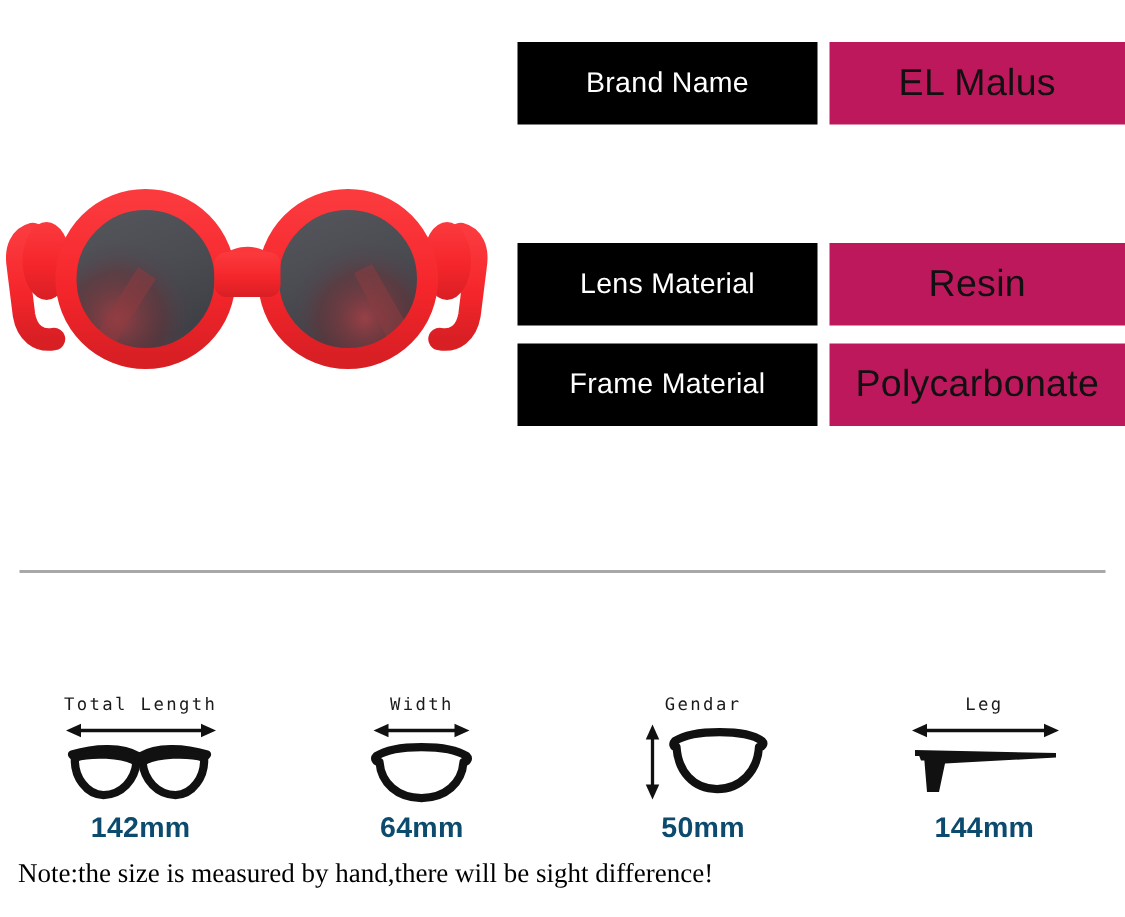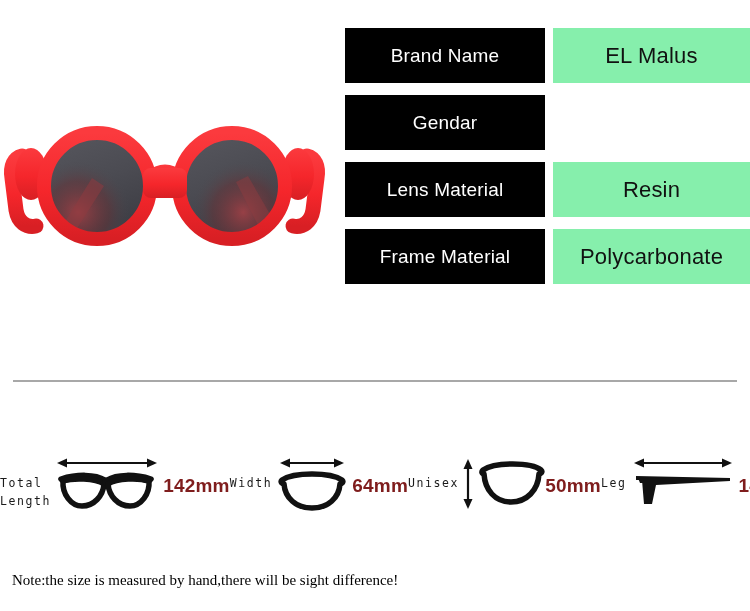--- a/index.html
+++ b/index.html
@@ -53,26 +53,26 @@
     color: #ffffff;
     display: flex;
     align-items: center;
     justify-content: center;
     font-size: 19px;
     letter-spacing: .2px;
   }
   .spec-gap { width: 8px; }
   .spec-value {
     flex: 1;
-    background: #86efac;
+    background: #be185d;
     color: #111111;
     display: flex;
     align-items: center;
     justify-content: center;
-    font-size: 22px;
+    font-size: 25px;
     letter-spacing: .2px;
   }
 
   
   #divider {
     position: absolute;
     left: 13px;
     top: 380px;
     width: 724px;
     height: 2px;
@@ -84,51 +84,53 @@
     position: absolute;
     left: 0;
     top: 425px;
     width: 750px;
     height: 115px;
     display: flex;
   }
   .dim-cell {
     flex: 1;
     display: flex;
-    align-items: center;
+    flex-direction: column;
+    align-items: center;
+    margin-top: 35px;
   }
   .dim-title {
     font-family: "DejaVu Sans Mono", "Liberation Mono", monospace;
     font-size: 11.5px;
     letter-spacing: 1.6px;
     color: #1a1a1a;
     height: 18px;
     line-height: 18px;
   }
   .dim-icon {
     height: 58px;
     display: flex;
     align-items: center;
     justify-content: center;
   }
   .dim-value {
     font-size: 19px;
     font-weight: 600;
-    color: #7f1d1d;
+    color: #0c4a6e;
     margin-top: 6px;
     letter-spacing: .2px;
   }
 
   
   #footer-note {
     position: absolute;
     left: 12px;
     top: 572px;
     font-family: "Liberation Serif", "DejaVu Serif", serif;
-    font-size: 15px;
+    font-size: 18px;
     color: #000000;
     white-space: nowrap;
   }
 </style>
 </head>
 <body>
 
 <div id="top-section">
 
   <div id="product-photo">
@@ -189,21 +191,20 @@
 
   <div id="spec-table">
 
     <div class="spec-row">
       <div class="spec-label">Brand Name</div>
       <div class="spec-gap"></div>
       <div class="spec-value">EL Malus</div>
     </div>
 
     <div class="spec-row">
-      <div class="spec-label">Gendar</div>
       <div class="spec-gap"></div>
     </div>
 
     <div class="spec-row">
       <div class="spec-label">Lens Material</div>
       <div class="spec-gap"></div>
       <div class="spec-value">Resin</div>
     </div>
 
     <div class="spec-row">
@@ -253,21 +254,21 @@
         <polygon points="72,9 62,4.5 62,13.5" fill="#111"></polygon>
         <path d="M10 26 C 22 18, 58 18, 70 26 C 72 28, 70 30, 68 30
                  C 67 44, 56 54, 40 54 C 24 54, 13 44, 12 30
                  C 10 30, 8 28, 10 26 Z" fill="none" stroke="#111" stroke-width="5.5" stroke-linejoin="round"></path>
       </svg>
     </div>
     <div class="dim-value">64mm</div>
   </div>
 
   <div class="dim-cell">
-    <div class="dim-title">Unisex</div>
+    <div class="dim-title">Gendar</div>
     <div class="dim-icon">
       <svg width="86" height="58" viewBox="0 0 86 58" xmlns="http://www.w3.org/2000/svg">
         <line x1="9" y1="12" x2="9" y2="48" stroke="#111" stroke-width="2.2"></line>
         <polygon points="9,5 4.5,15 13.5,15" fill="#111"></polygon>
         <polygon points="9,55 4.5,45 13.5,45" fill="#111"></polygon>
         <path d="M24 16 C 36 8, 72 8, 82 16 C 84 18, 82 20, 80 20
                  C 79 36, 68 48, 52 48 C 36 48, 26 36, 25 20
                  C 23 20, 22 18, 24 16 Z" fill="none" stroke="#111" stroke-width="5.5" stroke-linejoin="round"></path>
       </svg>
     </div>

